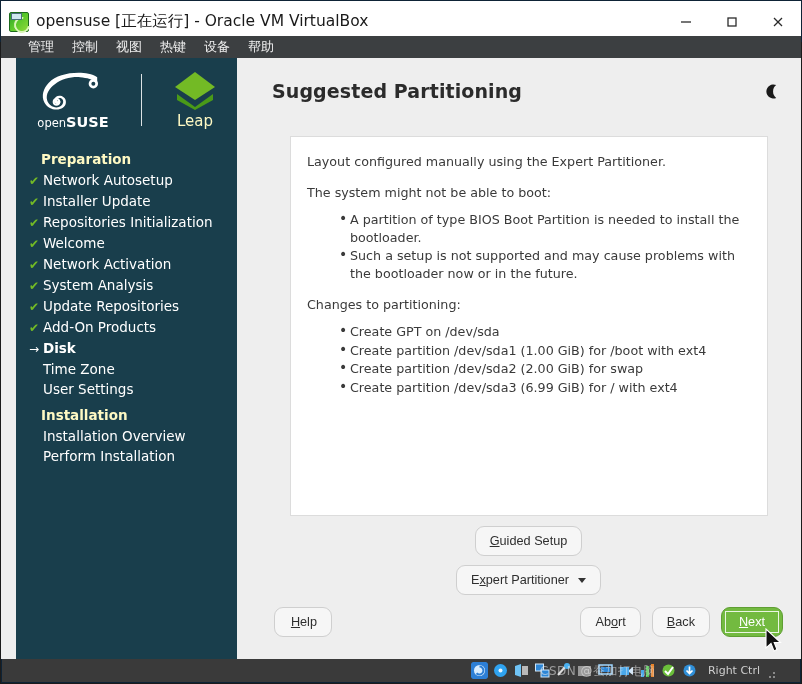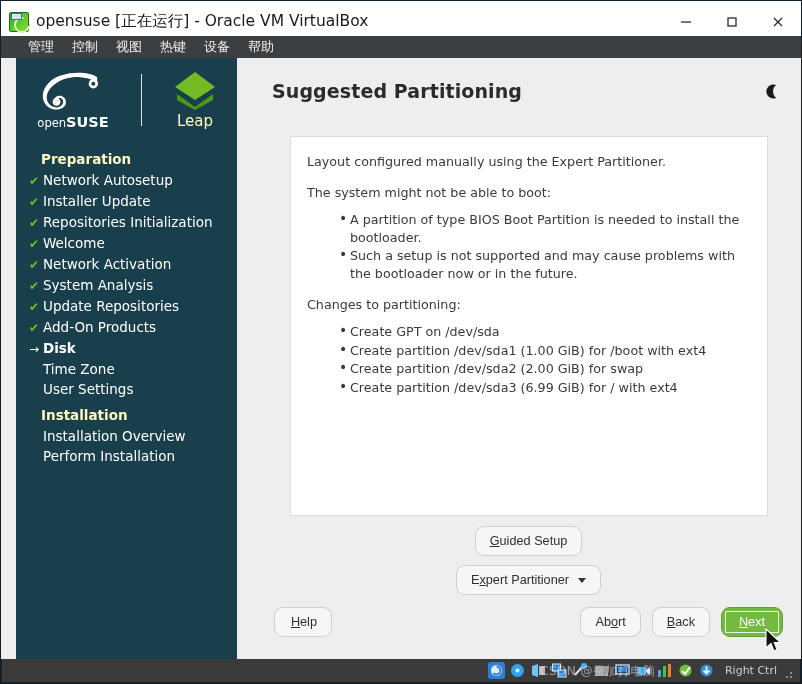--- a/index.html
+++ b/index.html
@@ -168,21 +168,21 @@
     border: 1px solid rgba(255,255,255,.85);
   }
   .btn.primary span.lbl { position: relative; }
 
   .cursor { position: absolute; left: 765px; top: 628px; pointer-events: none; }
 
   
   .vbox-statusbar {
     position: absolute; left: 1px; top: 659px; width: 800px; height: 24px;
     background: #3a3a3a; display: flex; align-items: center;
-    justify-content: flex-end; padding-right: 6px; gap: 4px;
+    justify-content: flex-end; padding-right: 23px; gap: 4px;
     border-bottom: 1px solid #0e2336;
     border-left: 1px solid #0e2336; border-right: 1px solid #0e2336;
   }
   .sb-icon {
     width: 17px; height: 17px; border-radius: 2px; flex: none;
     display: block;
   }
   .sb-text {
     color: #cfcfcf; font-size: 11px; margin-left: 6px; margin-right: 2px;
     white-space: nowrap;

